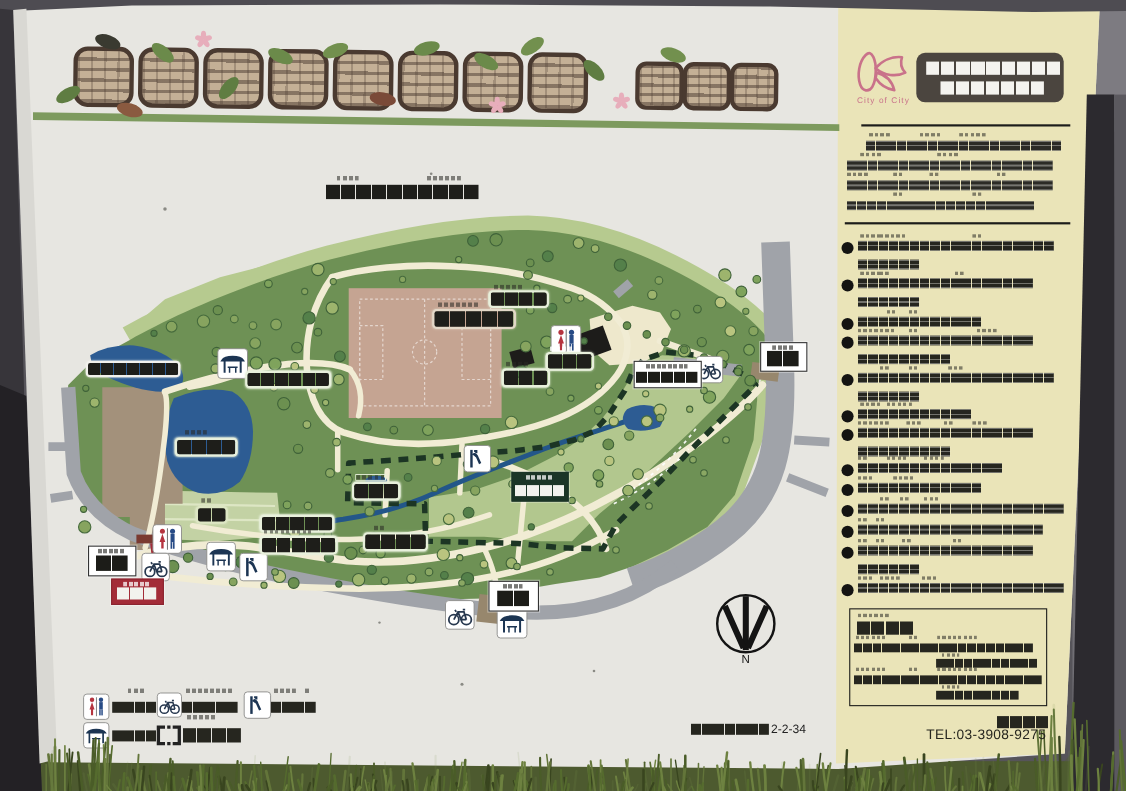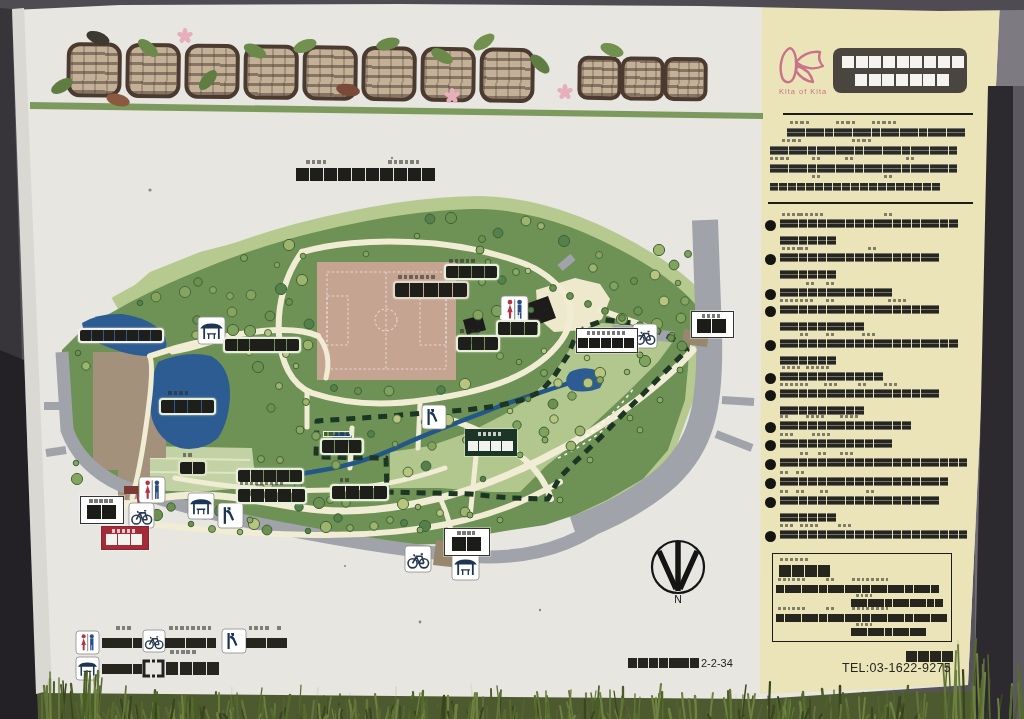--- a/index.html
+++ b/index.html
@@ -923,21 +923,21 @@
 <div class="a" style="left:166px;top:662px;width:53.0px;height:12.5px;background:repeating-linear-gradient(90deg,#26261f 0 12.5px,transparent 12.5px 13.5px);z-index:5;"></div>
 <div class="a" style="left:628px;top:658px;width:71.30000000000001px;height:9.5px;background:repeating-linear-gradient(90deg,#26261f 0 9.5px,transparent 9.5px 10.3px);z-index:5;"></div>
 <div class="a" style="left:701px;top:657px;font:11px 'Liberation Sans',sans-serif;color:#222;z-index:6">2-2-34</div>
 <svg class="a" style="left:777px;top:46px;z-index:6" width="52" height="42" viewBox="0 0 52 42">
     <g fill="none" stroke="#c9728a" stroke-width="2.4" stroke-linejoin="round">
       <path d="M10,4 C4,10 2,22 5,31 C7,37 13,38 16,33 C20,26 20,12 17,6 C15,2 13,1 10,4 Z"></path>
       <path d="M19,16 C25,9 34,5 43,6 C41,12 42,16 46,20 C38,24 27,23 19,16 Z"></path>
       <path d="M20,20 C28,22 34,28 36,36 C29,35 23,31 19,25 Z"></path>
     </g>
   </svg>
-<div class="a" style="left:779px;top:87px;font:7.5px 'Liberation Sans',sans-serif;color:#c9728a;letter-spacing:1px;z-index:6">Kita of Kita</div>
+<div class="a" style="left:779px;top:87px;font:7.5px 'Liberation Sans',sans-serif;color:#c9728a;letter-spacing:1px;z-index:6">City of City</div>
 <div class="a" style="left:833px;top:48px;width:134px;height:45px;background:#4b453f;border-radius:8px;z-index:6"></div>
 <div class="a" style="left:842px;top:56px;width:121.6px;height:12px;background:repeating-linear-gradient(90deg,#f4f3ef 0 12px,transparent 12px 13.7px);z-index:7;"></div>
 <div class="a" style="left:855px;top:74px;width:94.19999999999999px;height:12px;background:repeating-linear-gradient(90deg,#f4f3ef 0 12px,transparent 12px 13.7px);z-index:7;"></div>
 <div class="a" style="left:783px;top:113px;width:190px;height:2.2px;background:#1c1c1a;z-index:6"></div>
 <div class="a" style="left:790px;top:121px;width:18.8px;height:3.2px;background:repeating-linear-gradient(90deg,rgba(40,40,35,.55) 0 3.2px,transparent 3.2px 5.2px);z-index:5;"></div>
 <div class="a" style="left:836px;top:121px;width:18.8px;height:3.2px;background:repeating-linear-gradient(90deg,rgba(40,40,35,.55) 0 3.2px,transparent 3.2px 5.2px);z-index:5;"></div>
 <div class="a" style="left:872px;top:121px;width:24.0px;height:3.2px;background:repeating-linear-gradient(90deg,rgba(40,40,35,.55) 0 3.2px,transparent 3.2px 5.2px);z-index:5;"></div>
 <div class="a" style="left:787px;top:128px;width:178.0px;height:8.8px;background:repeating-linear-gradient(0deg, rgba(240,240,234,.38) 0 1px, transparent 1px 4px),repeating-linear-gradient(90deg,#2b2b26 0 8.8px,transparent 8.8px 9.4px);z-index:5;"></div>
 <div class="a" style="left:782px;top:139px;width:18.8px;height:3.2px;background:repeating-linear-gradient(90deg,rgba(40,40,35,.55) 0 3.2px,transparent 3.2px 5.2px);z-index:5;"></div>
 <div class="a" style="left:852px;top:139px;width:18.8px;height:3.2px;background:repeating-linear-gradient(90deg,rgba(40,40,35,.55) 0 3.2px,transparent 3.2px 5.2px);z-index:5;"></div>
@@ -1029,12 +1029,12 @@
 <div class="a" style="left:776px;top:585px;width:162.8px;height:8.0px;background:repeating-linear-gradient(90deg,#26261f 0 8.0px,transparent 8.0px 8.6px);z-index:5;"></div>
 <div class="a" style="left:856px;top:594px;width:16.4px;height:2.6px;background:repeating-linear-gradient(90deg,rgba(40,40,35,.55) 0 2.6px,transparent 2.6px 4.6px);z-index:5;"></div>
 <div class="a" style="left:851px;top:599px;width:91.80000000000001px;height:7.8px;background:repeating-linear-gradient(90deg,#26261f 0 7.8px,transparent 7.8px 8.4px);z-index:5;"></div>
 <div class="a" style="left:778px;top:607px;width:26.799999999999997px;height:2.8px;background:repeating-linear-gradient(90deg,rgba(40,40,35,.55) 0 2.8px,transparent 2.8px 4.8px);z-index:5;"></div>
 <div class="a" style="left:826px;top:607px;width:7.6px;height:2.8px;background:repeating-linear-gradient(90deg,rgba(40,40,35,.55) 0 2.8px,transparent 2.8px 4.8px);z-index:5;"></div>
 <div class="a" style="left:852px;top:607px;width:36.4px;height:2.8px;background:repeating-linear-gradient(90deg,rgba(40,40,35,.55) 0 2.8px,transparent 2.8px 4.8px);z-index:5;"></div>
 <div class="a" style="left:776px;top:614px;width:171.4px;height:8.0px;background:repeating-linear-gradient(90deg,#26261f 0 8.0px,transparent 8.0px 8.6px);z-index:5;"></div>
 <div class="a" style="left:856px;top:623px;width:16.4px;height:2.6px;background:repeating-linear-gradient(90deg,rgba(40,40,35,.55) 0 2.6px,transparent 2.6px 4.6px);z-index:5;"></div>
 <div class="a" style="left:851px;top:628px;width:75.00000000000001px;height:7.8px;background:repeating-linear-gradient(90deg,#26261f 0 7.8px,transparent 7.8px 8.4px);z-index:5;"></div>
 <div class="a" style="left:906px;top:651px;width:47px;height:11px;background:repeating-linear-gradient(90deg,#26261f 0 11px,transparent 11px 12px);z-index:5;"></div>
-<div class="a" style="left:842px;top:661px;font:12.5px 'Liberation Sans',sans-serif;color:#26261f;letter-spacing:0.3px;z-index:6">TEL:03-1622-9275</div>
+<div class="a" style="left:842px;top:661px;font:12.5px 'Liberation Sans',sans-serif;color:#26261f;letter-spacing:0.3px;z-index:6">TEL:03-3908-9275</div>
 </body></html>

